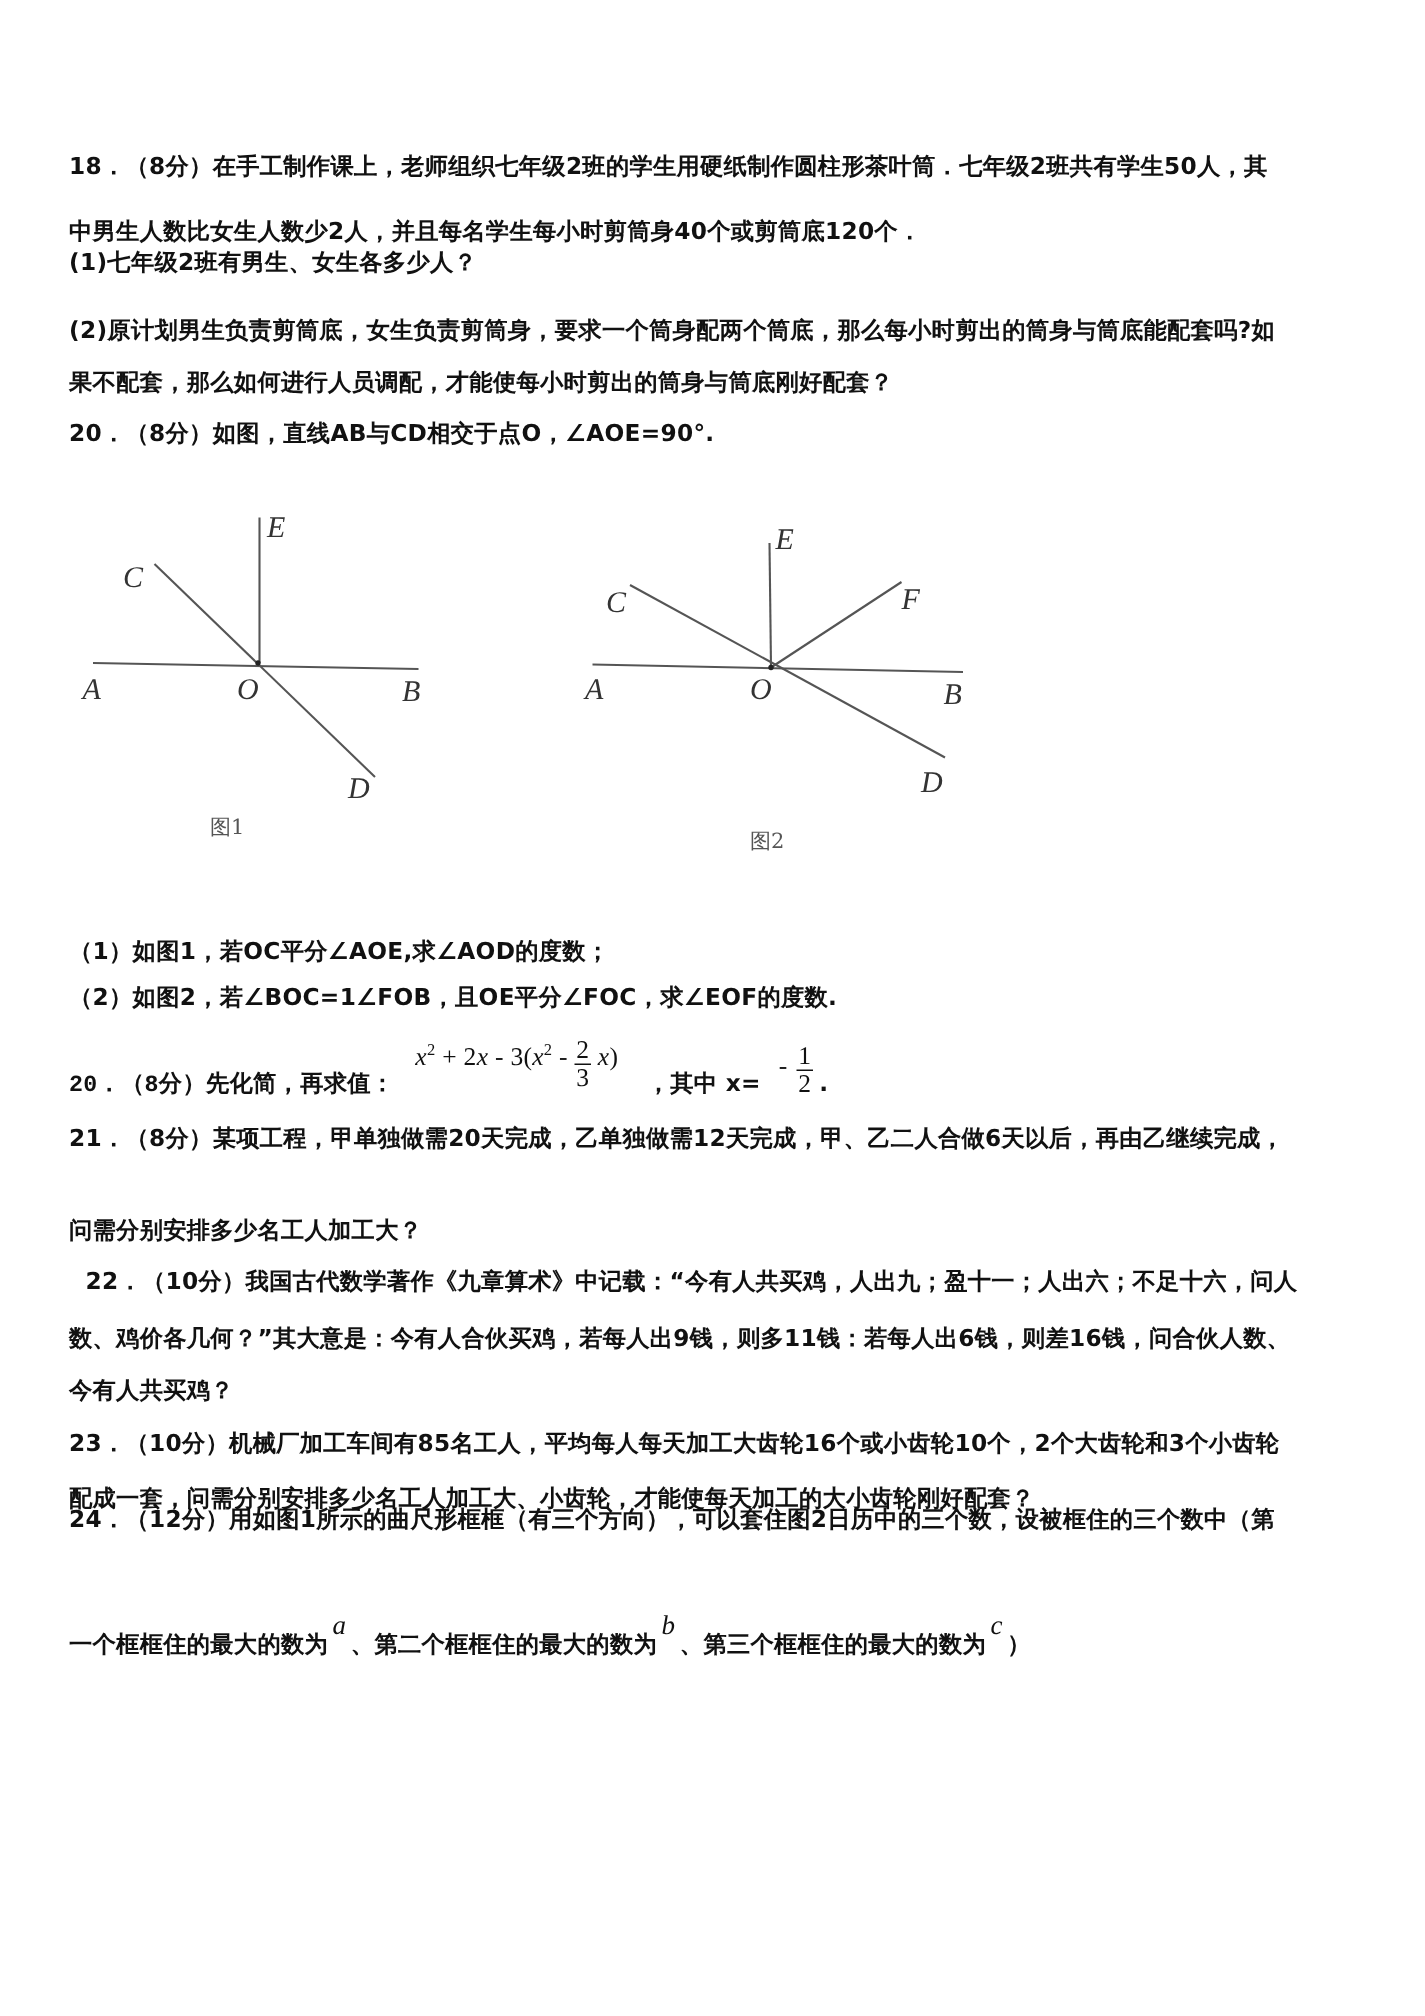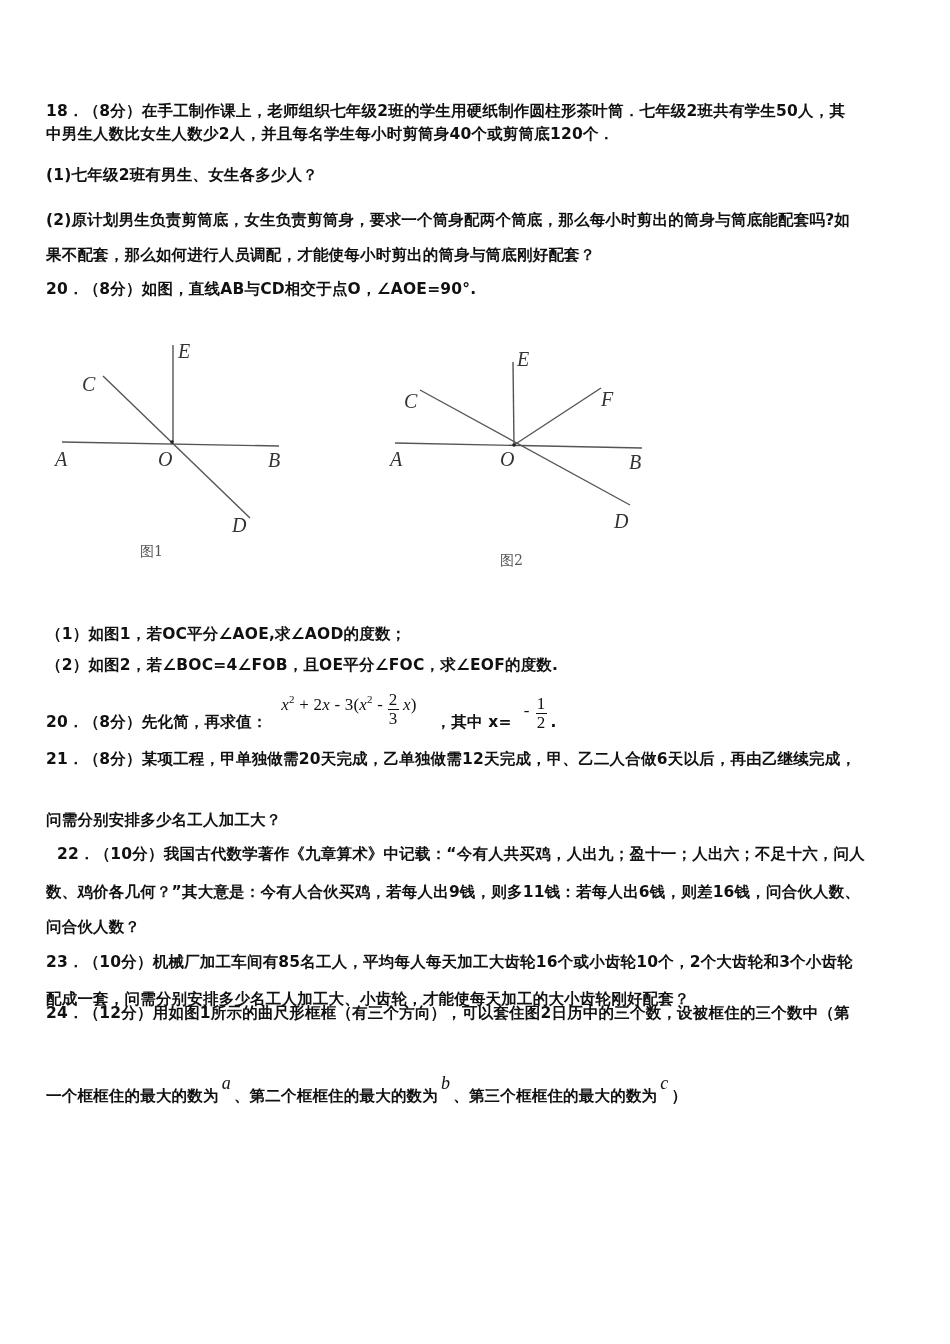--- a/index.html
+++ b/index.html
@@ -22,21 +22,21 @@
   .math i { font-style: italic; }
   .frac { display: inline-block; vertical-align: middle; text-align: center; position: relative; }
   .frac span { display: block; line-height: 18px; font-family: "Liberation Serif", serif; font-weight: normal; font-size: 17px; }
   .frac .bar { border-top: 1px solid #111; width: 11px; margin: 0 auto; height: 0; }
   .var-sup { font-family: "Liberation Serif", serif; font-style: italic; font-weight: normal; font-size: 18px; position: relative; top: -12px; margin: 0 3px; }
 </style>
 </head>
 <body>
 
 <div class="line" style="top:101px;">18．（8分）在手工制作课上，老师组织七年级2班的学生用硬纸制作圆柱形茶叶筒．七年级2班共有学生50人，其</div>
-<div class="line" style="top:124px;">中男生人数比女生人数少2人，并且每名学生每小时剪筒身40个或剪筒底120个．</div>
+<div class="line" style="top:144px;">中男生人数比女生人数少2人，并且每名学生每小时剪筒身40个或剪筒底120个．</div>
 <div class="line" style="top:165px;">(1)七年级2班有男生、女生各多少人？</div>
 <div class="line" style="top:210px;">(2)原计划男生负责剪筒底，女生负责剪筒身，要求一个筒身配两个筒底，那么每小时剪出的筒身与筒底能配套吗?如</div>
 <div class="line" style="top:245px;">果不配套，那么如何进行人员调配，才能使每小时剪出的筒身与筒底刚好配套？</div>
 <div class="line" style="top:279px;">20．（8分）如图，直线AB与CD相交于点O，∠AOE=90°.</div>
 
 <div class="fig" style="left:40px; top:330px;">
   <svg width="300" height="250" viewBox="40 330 300 250">
     <line x1="62" y1="442" x2="279" y2="446" stroke="#555" stroke-width="1.4"></line>
     <line x1="173" y1="345" x2="173" y2="442" stroke="#555" stroke-width="1.4"></line>
     <line x1="103" y1="376" x2="250" y2="518" stroke="#555" stroke-width="1.4"></line>
@@ -63,24 +63,24 @@
     <text class="lbl" x="601" y="406">F</text>
     <text class="lbl" x="390" y="466">A</text>
     <text class="lbl" x="500" y="466">O</text>
     <text class="lbl" x="629" y="469">B</text>
     <text class="lbl" x="614" y="528">D</text>
     <text class="cap" x="500" y="565">图2</text>
   </svg>
 </div>
 
 <div class="line" style="top:624px;">（1）如图1，若OC平分∠AOE,求∠AOD的度数；</div>
-<div class="line" style="top:655px;">（2）如图2，若∠BOC=4∠FOB，且OE平分∠FOC，求∠EOF的度数.</div>
+<div class="line" style="top:655px;">（2）如图2，若∠BOC=1∠FOB，且OE平分∠FOC，求∠EOF的度数.</div>
 
 <div class="line" style="top:690px; height:46px; display:flex; align-items:center;">
-  <span style="margin-top:18px;">20．（8分）先化简，再求值：</span>
+  <span style="margin-top:18px;font-family:Liberation Mono, monospace;">20．（8分）先化简，再求值：</span>
   <span class="math" style="margin-left:14px; margin-top:-8px;">
     <i>x</i><sup style="font-size:11px;">2</sup>
     <span>+ 2</span><i>x</i><span> - 3(</span><i>x</i><sup style="font-size:11px;">2</sup><span> - </span>
     <span class="frac" style="vertical-align:-14px;">
       <span>2</span>
       <span class="bar"></span>
       <span>3</span>
     </span>
     <i>x</i><span>)</span>
   </span>
@@ -92,21 +92,21 @@
     <span>2</span>
   </span>
   <span style="margin-left:4px; margin-top:18px;">.</span>
 </div>
 
 <div class="line" style="top:749px;">21．（8分）某项工程，甲单独做需20天完成，乙单独做需12天完成，甲、乙二人合做6天以后，再由乙继续完成，</div>
 <div class="line" style="top:810px;">问需分别安排多少名工人加工大？</div>
 
 <div class="line" style="top:844px;margin-left:11px;">22．（10分）我国古代数学著作《九章算术》中记载：“今有人共买鸡，人出九；盈十一；人出六；不足十六，问人</div>
 <div class="line" style="top:882px;">数、鸡价各几何？”其大意是：今有人合伙买鸡，若每人出9钱，则多11钱：若每人出6钱，则差16钱，问合伙人数、</div>
-<div class="line" style="top:917px;">问合伙人数？</div>
+<div class="line" style="top:917px;">今有人共买鸡？</div>
 
 <div class="line" style="top:952px;">23．（10分）机械厂加工车间有85名工人，平均每人每天加工大齿轮16个或小齿轮10个，2个大齿轮和3个小齿轮</div>
 <div class="line" style="top:989px;">配成一套，问需分别安排多少名工人加工大、小齿轮，才能使每天加工的大小齿轮刚好配套？</div>
 
 <div class="line" style="top:1003px;">24．（12分）用如图1所示的曲尺形框框（有三个方向），可以套住图2日历中的三个数，设被框住的三个数中（第</div>
 <div class="line" style="top:1085px;">
   <span>一个框框住的最大的数为</span><span class="var-sup">a</span><span>、第二个框框住的最大的数为</span><span class="var-sup">b</span><span>、第三个框框住的最大的数为</span><span class="var-sup">c</span><span>）</span>
 </div>
 
 </body></html>

